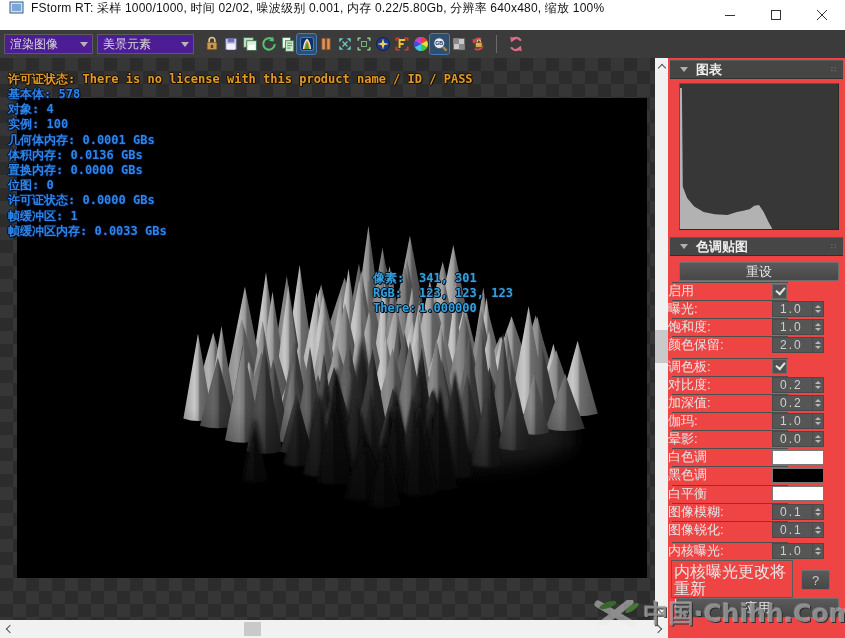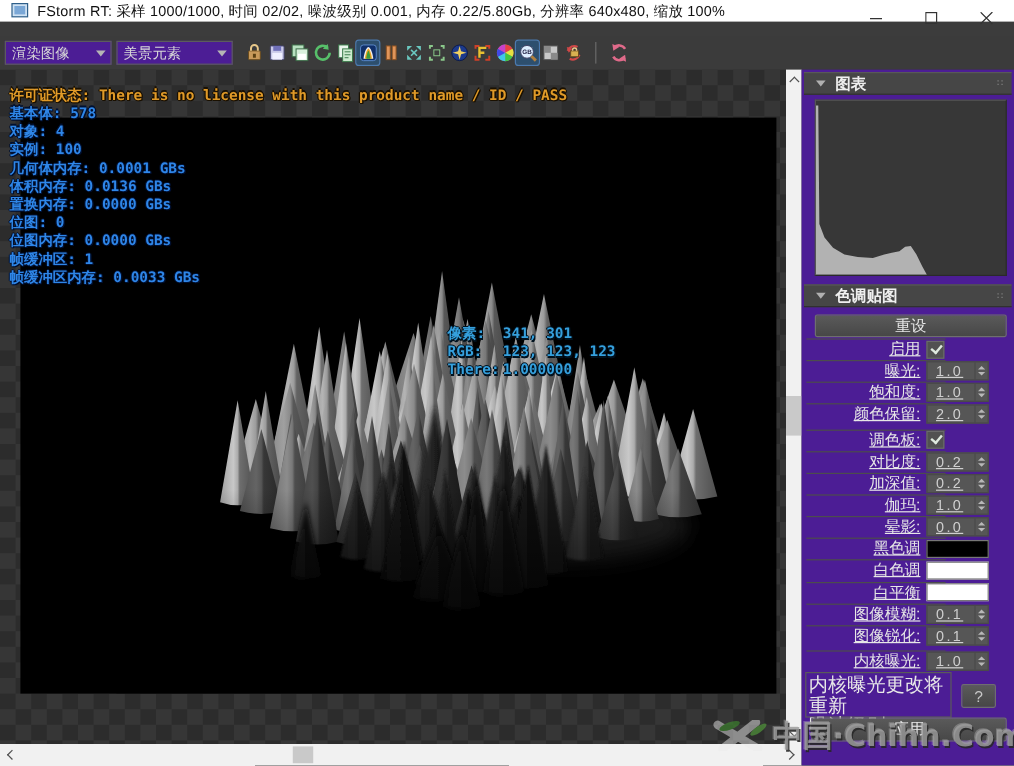--- a/index.html
+++ b/index.html
@@ -1,19 +1,19 @@
 <!DOCTYPE html>
 <html><head>
 <meta charset="utf-8">
 <style>
   * { margin:0; padding:0; box-sizing:border-box; }
   html,body { width:845px; height:638px; overflow:hidden; }
   #app { position:relative; width:845px; height:638px; background:#3c3c3c; font-family:"Liberation Sans",sans-serif; }
 
-  .titlebar { position:absolute; left:0; top:0; width:845px; height:18px; background:#ffffff; display:flex; align-items:center; }
+  .titlebar { position:absolute; left:0; top:0; width:845px; height:30px; background:#ffffff; display:flex; align-items:flex-start; }
   .app-icon { width:16px; height:16px; margin:0 6px 0 9px; }
   .title-text { font-size:12px; color:#111; letter-spacing:0.2px; }
   .win-btns { position:absolute; right:0; top:0; height:30px; display:flex; }
   .win-btn { width:46px; height:30px; display:flex; align-items:center; justify-content:center; }
 
   .toolbar { position:absolute; left:0; top:30px; width:845px; height:28px; background:#3b3b3b; display:flex; align-items:center; }
   .dropdown { width:89px; height:20px; background:#4c1d95; border:1px solid #5c5c5c; margin-left:4px; display:flex; align-items:center; position:relative; }
   .dropdown.dd2 { width:97px; }
   .dropdown .dd-label { color:#d8d8d8; font-size:12px; padding-left:5px; flex:1; }
   .dropdown .dd-arrow { width:16px; height:18px; display:flex; align-items:center; justify-content:center; }
@@ -40,38 +40,38 @@
   .vscroll .thumb { position:absolute; left:0; top:272px; width:13px; height:33px; background:#c9c9c9; }
   .hscroll { position:absolute; left:0; top:620px; width:668px; height:18px; background:#f1f1f1; }
   .hscroll .thumb { position:absolute; top:2px; left:244px; width:17px; height:14px; background:#c9c9c9; }
   .sb-arrow { position:absolute; width:13px; height:13px; display:flex; align-items:center; justify-content:center; }
   .chev { width:6px; height:6px; border-left:1.6px solid #505050; border-bottom:1.6px solid #505050; }
   .chev.up { transform:rotate(135deg); margin-top:3px; }
   .chev.down { transform:rotate(-45deg); margin-bottom:3px; }
   .chev.left { transform:rotate(45deg); margin-left:3px; }
   .chev.right { transform:rotate(-135deg); margin-right:3px; }
 
-  .rightpanel { position:absolute; left:668px; top:58px; width:177px; height:580px; background:#4c1d95; overflow:hidden; }
+  .rightpanel { position:absolute; left:668px; top:58px; width:177px; height:580px; background:#ef4444; overflow:hidden; }
   .section-h { position:absolute; left:2px; width:173px; height:19px; background:#464646; border-top:1px solid #585858; border-bottom:1px solid #303030; display:flex; align-items:center; }
   .sec-tri { width:0; height:0; border-left:4px solid transparent; border-right:4px solid transparent; border-top:5px solid #b0b0b0; margin:0 8px 0 10px; }
   .sec-title { color:#efefef; font-size:13px; font-weight:bold; flex:1; }
   .sec-grip { color:#8a8a8a; font-size:8px; letter-spacing:1px; margin-right:6px; line-height:4px; }
   #hist-box { position:absolute; left:11px; top:25px; width:160px; height:147px; background:#373737; border:1px solid #555; border-right-color:#2a2a2a; border-bottom-color:#2a2a2a; }
   #hist-box svg { display:block; }
 
   .btn { background:linear-gradient(#5a5a5a,#474747); border:1px solid #6e6e6e; border-radius:2px; color:#e8e8e8; font-size:13px; display:flex; align-items:center; justify-content:center;text-align:right; }
   #reset-btn { position:absolute; left:11px; top:204px; width:160px; height:19px; }
   #apply-btn { position:absolute; left:8px; top:540px; width:163px; height:20px; }
 
   #tm-rows { position:absolute; left:0; top:224px; width:177px; }
   .tm-row { height:18.1px; display:flex; align-items:center; position:relative; }
   .tm-row .row-line { position:absolute; left:4px; top:0; width:116px; border-top:1px solid #4d4d4d; }
-  .tm-label { width:102px; text-align:right; color:#e6e6e6; font-size:13px; padding-right:3px;text-decoration:underline; }
+  .tm-label { width:102px; text-align:left; color:#e6e6e6; font-size:13px; padding-right:3px; }
   .tm-field { width:52px; height:16px; background:#565656; border:1px solid #494949; display:flex; align-items:center; position:relative; margin-left:2px; }
-  .tm-value { color:#cfcfcf; font-size:12px; padding-left:7px; letter-spacing:2px; flex:1;text-decoration:underline; }
+  .tm-value { color:#cfcfcf; font-size:12px; padding-left:7px; letter-spacing:2px; flex:1; }
   .spin { width:11px; height:14px; display:flex; flex-direction:column; align-items:center; justify-content:center; gap:2px; border-left:1px solid #4a4a4a; }
   .spin i { width:0; height:0; border-left:3px solid transparent; border-right:3px solid transparent; }
   .spin .su { border-bottom:3.5px solid #b8b8b8; }
   .spin .sd { border-top:3.5px solid #b8b8b8; }
   .tm-check { width:15px; height:15px; background:#515151; border:1px solid #6a6a6a; position:relative; margin-left:2px; }
   .tm-check:after { content:""; position:absolute; left:3px; top:2px; width:7px; height:4px; border-left:2px solid #dfe9df; border-bottom:2px solid #dfe9df; transform:rotate(-50deg); }
   .tm-swatch { width:52px; height:15px; border:1px solid #777; margin-left:2px; }
   .tm-gap { height:3.5px; }
 
   #note-box { position:absolute; left:3px; top:502px; width:122px; height:38px; border:1px solid #5a5a5a; color:#e8e8e8; font-size:16px; line-height:17px; padding:2px 4px 0 2px; }
@@ -480,21 +480,21 @@
           <path d="M 328.8 388.5 Q 347.1 393.5 365.5 388.5 L 347.1 330.9 Z" fill="url(#cg9)" filter="url(#bl1)"></path>
           <path d="M 406.0 389.9 Q 423.2 394.9 440.3 389.9 L 423.2 288.9 Z" fill="url(#cg9)" filter="url(#bl1)"></path>
           <path d="M 367.1 393.1 Q 380.2 398.1 393.4 393.1 L 380.2 298.5 Z" fill="url(#cg9)" filter="url(#bl2)"></path>
           <path d="M 385.5 395.5 Q 402.9 400.5 420.2 395.5 L 402.9 302.5 Z" fill="url(#cg9)" filter="url(#bl2)"></path>
           <path d="M 326.4 400.2 Q 349.4 405.2 372.3 400.2 L 349.4 344.8 Z" fill="url(#cg9)" filter="url(#bl2)"></path>
           <path d="M 351.7 407.2 Q 367.9 412.2 384.2 407.2 L 367.9 343.2 Z" fill="url(#cg9)" filter="url(#bl2)"></path>
           <rect x="80" y="310" width="470" height="170" fill="url(#fade)"></rect>
         </svg>
     </div>
     <div class="ov-text" id="license-line">许可证状态: There is no license with this product name / ID / PASS</div>
-    <div class="ov-text" id="stats-block"><div>基本体: 578</div><div>对象: 4</div><div>实例: 100</div><div>几何体内存: 0.0001 GBs</div><div>体积内存: 0.0136 GBs</div><div>置换内存: 0.0000 GBs</div><div>位图: 0</div><div>位图内存: 0.0000 GBs</div><div>帧缓冲区: 1</div><div>帧缓冲区内存: 0.0033 GBs</div></div>
+    <div class="ov-text" id="stats-block"><div>基本体: 578</div><div>对象: 4</div><div>实例: 100</div><div>几何体内存: 0.0001 GBs</div><div>体积内存: 0.0136 GBs</div><div>置换内存: 0.0000 GBs</div><div>位图: 0</div><div>许可证状态: 0.0000 GBs</div><div>帧缓冲区: 1</div><div>帧缓冲区内存: 0.0033 GBs</div></div>
     <div class="ov-text" id="pixel-info"><div class="pi-row"><span class="pi-label">像素:</span><span>341, 301</span></div><div class="pi-row"><span class="pi-label">RGB:</span><span>123, 123, 123</span></div><div class="pi-row"><span class="pi-label">There:</span><span>1.000000</span></div></div>
   </div>
 
   <div class="vscroll">
     <div class="sb-arrow" style="top:2px;left:0;">
         <i class="chev up"></i>
       </div>
     <div class="thumb"></div>
     <div class="sb-arrow" style="bottom:2px;left:0;">
         <i class="chev down"></i>
@@ -613,27 +613,27 @@
           <div class="tm-field">
             <span class="tm-value">0.0</span>
             <div class="spin">
               <i class="su"></i>
               <i class="sd"></i>
             </div>
           </div>
         </div>
         <div class="tm-row">
           <div class="row-line"></div>
+          <div class="tm-label">白色调</div>
+          <div class="tm-swatch" style="background: rgb(255, 255, 255);"></div>
+        </div>
+        <div class="tm-row">
+          <div class="row-line"></div>
           <div class="tm-label">黑色调</div>
           <div class="tm-swatch" style="background: rgb(0, 0, 0);"></div>
-        </div>
-        <div class="tm-row">
-          <div class="row-line"></div>
-          <div class="tm-label">白色调</div>
-          <div class="tm-swatch" style="background: rgb(255, 255, 255);"></div>
         </div>
         <div class="tm-row">
           <div class="row-line"></div>
           <div class="tm-label">白平衡</div>
           <div class="tm-swatch" style="background: rgb(255, 255, 255);"></div>
         </div>
         <div class="tm-row">
           <div class="row-line"></div>
           <div class="tm-label">图像模糊:</div>
           <div class="tm-field">

